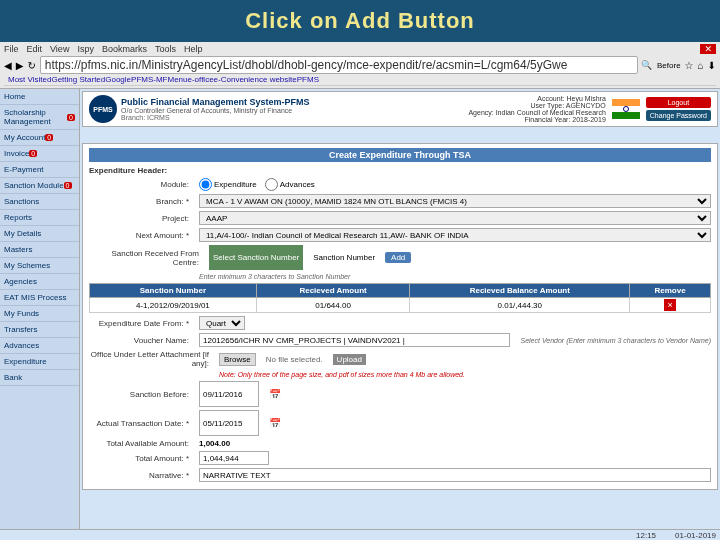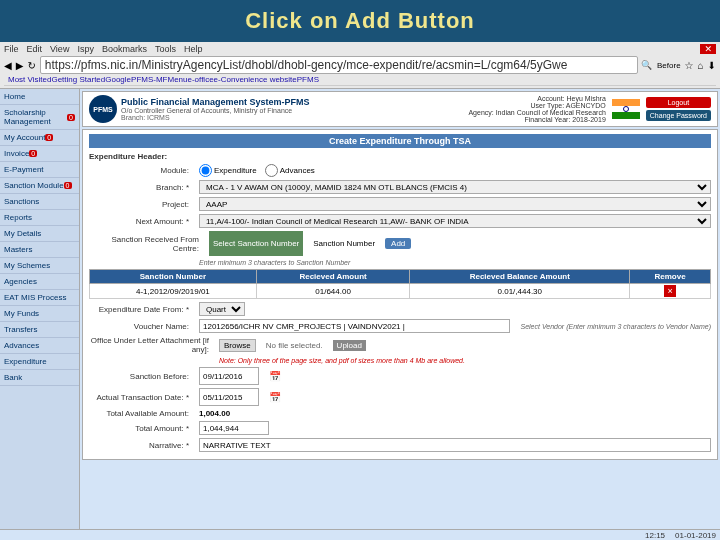--- a/index.html
+++ b/index.html
@@ -99,21 +99,21 @@
     }
 
     
     .pfms-header {
       background: white;
       border: 1px solid #aaa;
       padding: 3px 6px;
       display: flex;
       align-items: center;
       justify-content: space-between;
-      margin-bottom: 2px;
+      margin-bottom: 16px;
     }
     .pfms-logo-section {
       display: flex;
       align-items: center;
       gap: 4px;
     }
     .pfms-logo-circle {
       width: 28px;
       height: 28px;
       border-radius: 50%;
@@ -297,21 +297,21 @@
       border: 1px solid #aaa;
       padding: 1px 4px;
       font-size: 8px;
       cursor: pointer;
     }
     .date-input {
       width: 60px;
       border: 1px solid #aaa;
       padding: 1px 3px;
       font-size: 8px;
-      height: 18px;
+      height: 26px;
     }
     .amount-input {
       width: 70px;
       border: 1px solid #aaa;
       padding: 1px 3px;
       font-size: 8px;
       height: 14px;
     }
     .calendar-icon {
       font-size: 10px;
@@ -321,21 +321,21 @@
     
     .status-bar {
       background: #d4e4f7;
       border-top: 1px solid #aaa;
       padding: 1px 4px;
       display: flex;
       justify-content: flex-end;
       align-items: center;
       font-size: 8px;
       color: #333;
-      gap: 10px;
+      gap: 19px;
     }
 
     .note-text {
       font-size: 7px;
       color: #cc0000;
       font-style: italic;
     }
 
     .hint-text {
       font-size: 7px;

